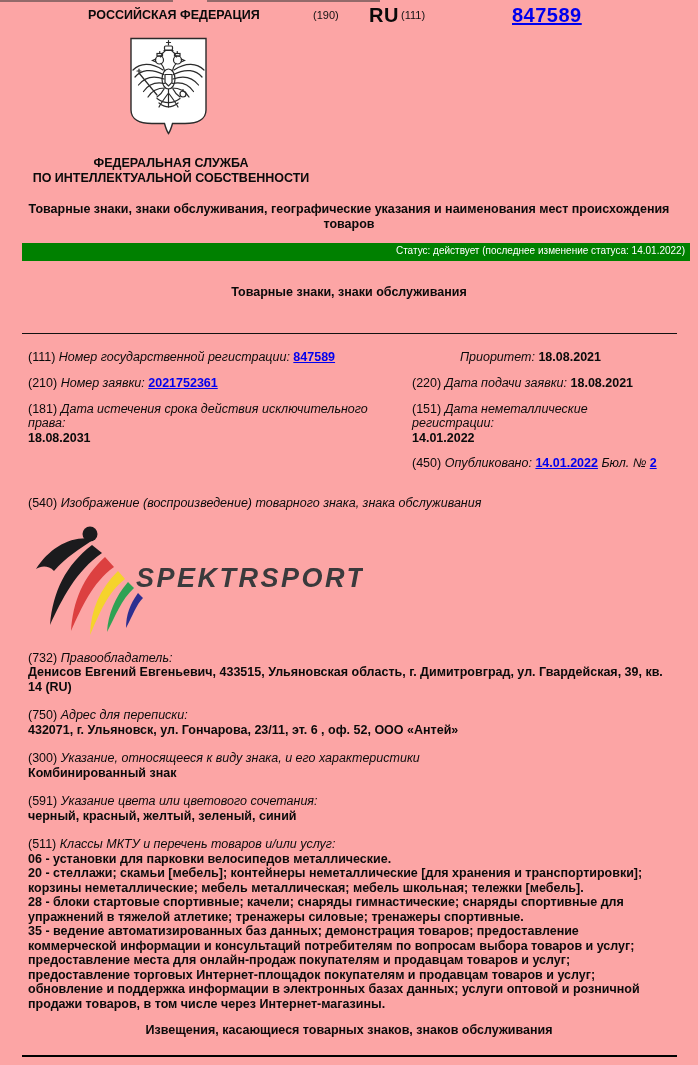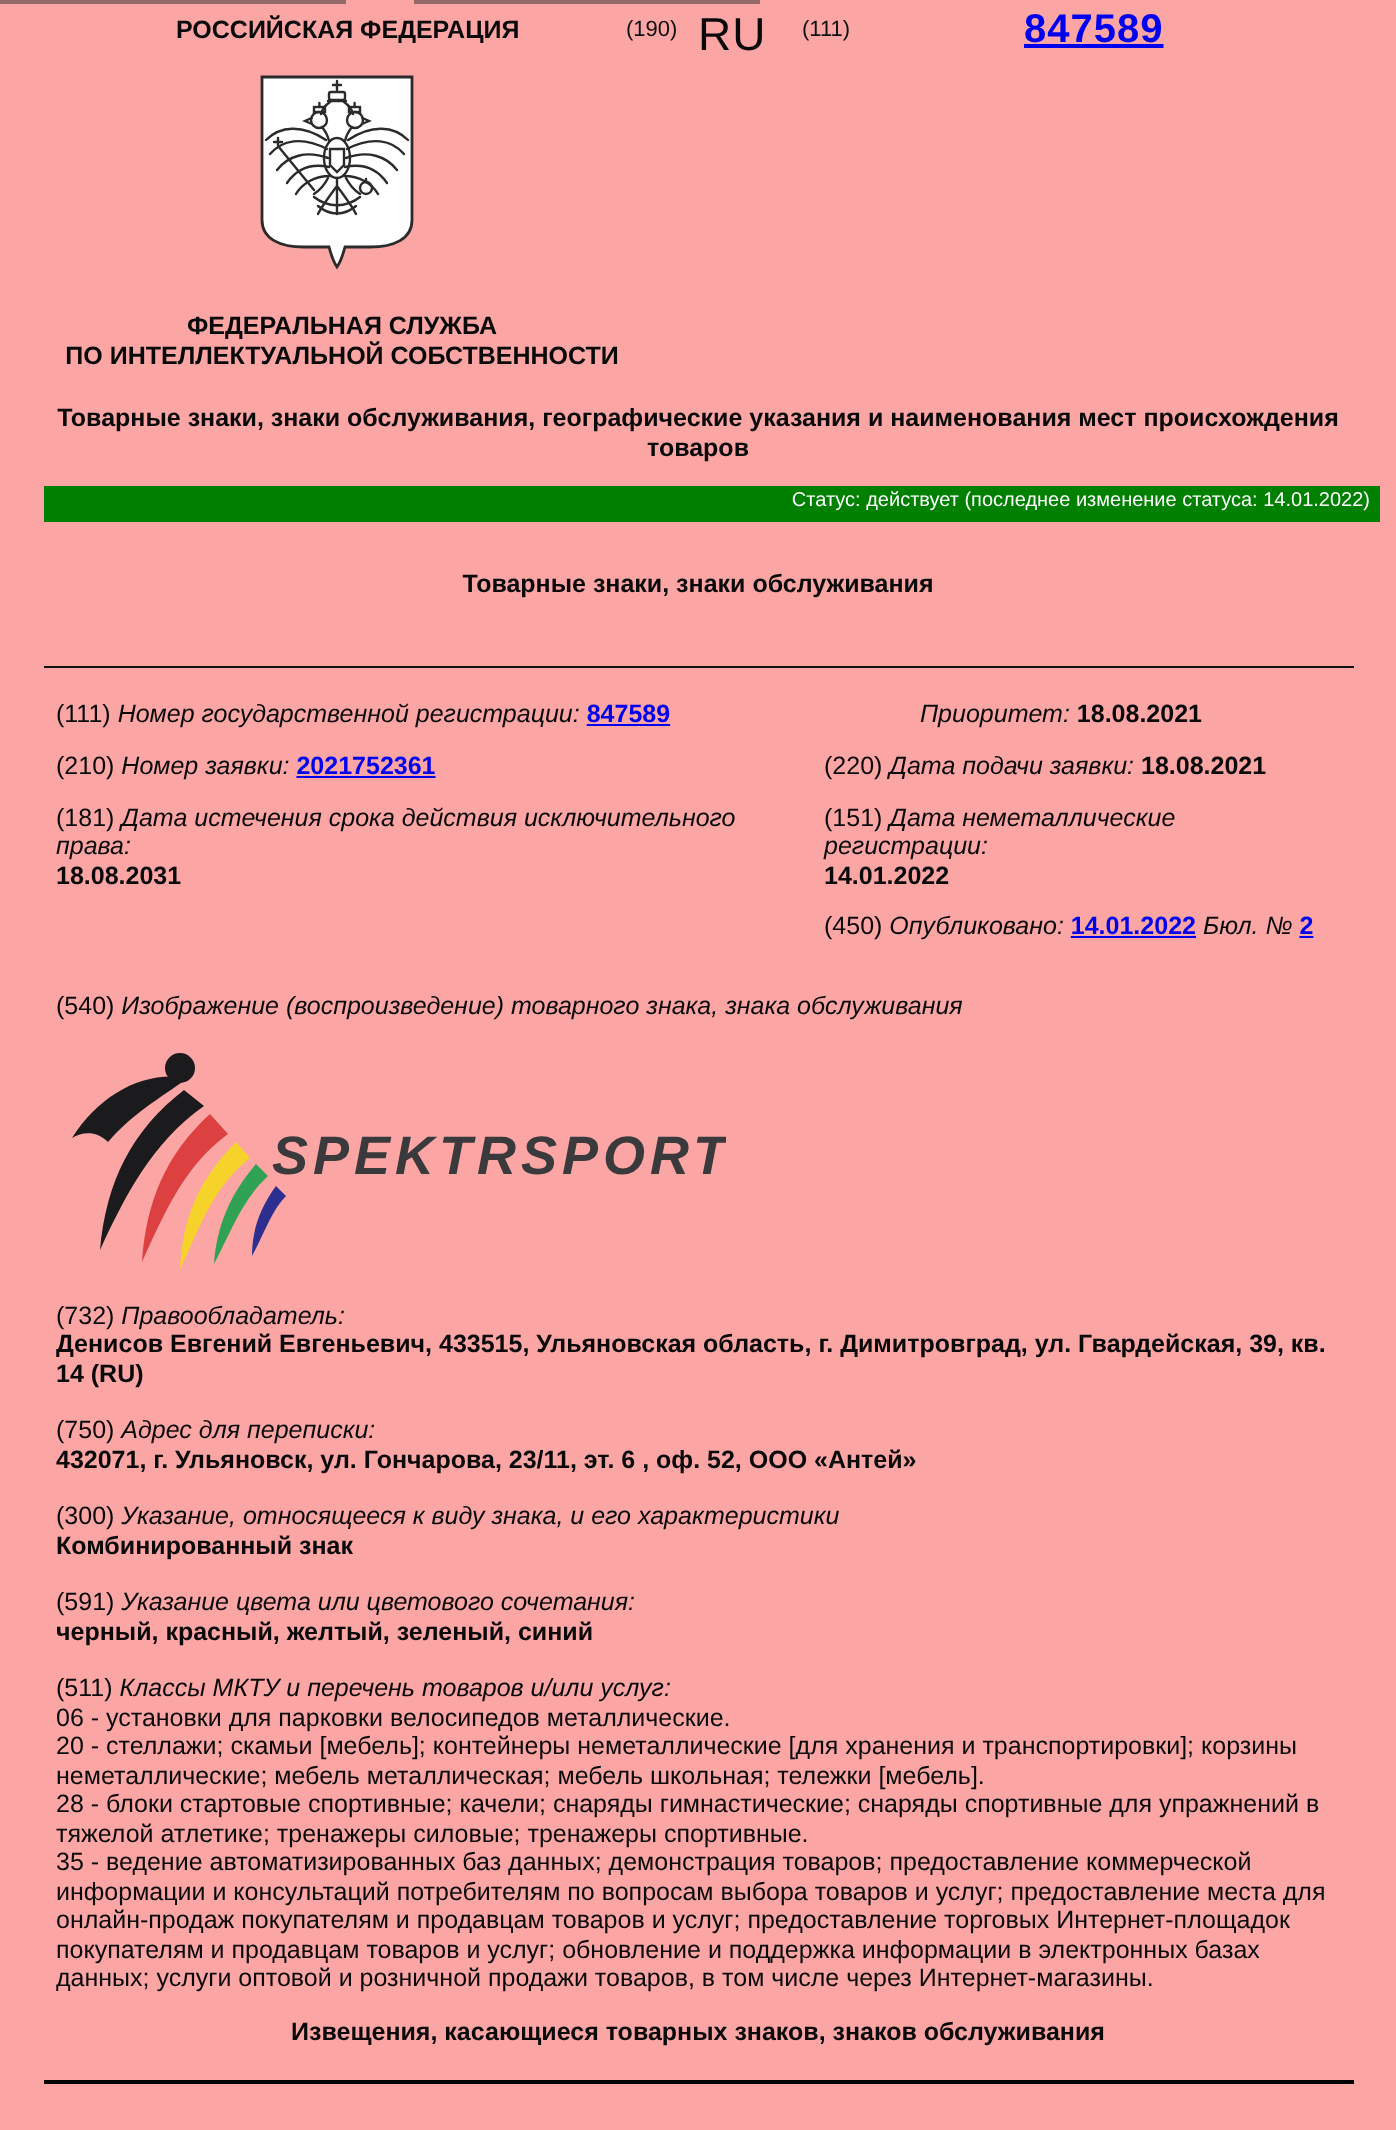--- a/index.html
+++ b/index.html
@@ -17,21 +17,21 @@
   }
   .artifact { position:absolute; top:0; height:2px; background:#3a3a3a; opacity:.55; }
   .artifact.a1 { left:0; width:173px; }
   .artifact.a2 { left:207px; width:173px; }
 
   
   .doc-header { position:relative; height:198px; }
   .country { position:absolute; left:88px; top:8px; font-weight:bold; }
   .code-sm { font-size:11px; color:#111; }
   .c190 { position:absolute; left:313px; top:9px; }
-  .ru { position:absolute; left:349px; top:4px; font-size:23px; font-weight:normal; letter-spacing:.5px; }
+  .ru { position:absolute; left:369px; top:4px; font-size:20px; font-weight:bold; letter-spacing:.5px; }
   .c111 { position:absolute; left:401px; top:9px; }
   .regnum-top { position:absolute; left:512px; top:4px; font-size:20px; font-weight:bold;
                 color:#0000EE; text-decoration:underline; letter-spacing:.5px; }
   .emblem { position:absolute; left:124px; top:37px; }
   .agency { position:absolute; left:6px; top:156px; width:330px; text-align:center; font-weight:bold; }
 
   
   .doc-type { text-align:center; font-weight:bold; margin:4px 24px 0; }
   .status-bar { margin:12px 0 0 22px; width:668px; height:18px; background:#008000;
                 color:#fff; text-align:right; padding:2px 5px 0 0; font-size:10px; }
@@ -45,21 +45,21 @@
   .biblio .cell { margin-bottom:11px; min-height:15px; padding-right:8px; }
   .biblio .cell.priority { padding-left:48px; }
   .lbl { font-style:italic; }
   .val { font-weight:bold; }
   .val.block { display:block; }
   a.link { color:#0000EE; font-weight:bold; text-decoration:underline; cursor:pointer; }
 
   .field { margin-top:14px; }
   .field p { margin:0; }
   .field .owner { max-width:642px; }
-  .cls { margin:0; font-weight:normal; }
+  .cls { margin:0; font-weight:bold; }
 
   .logo-wrap { margin:14px 0 2px 0; height:112px; }
 
   .notices { text-align:center; font-weight:bold; margin-top:12px; }
 </style>
 </head>
 <body>
 
 <div class="page">
   <div class="artifact a1"></div>

